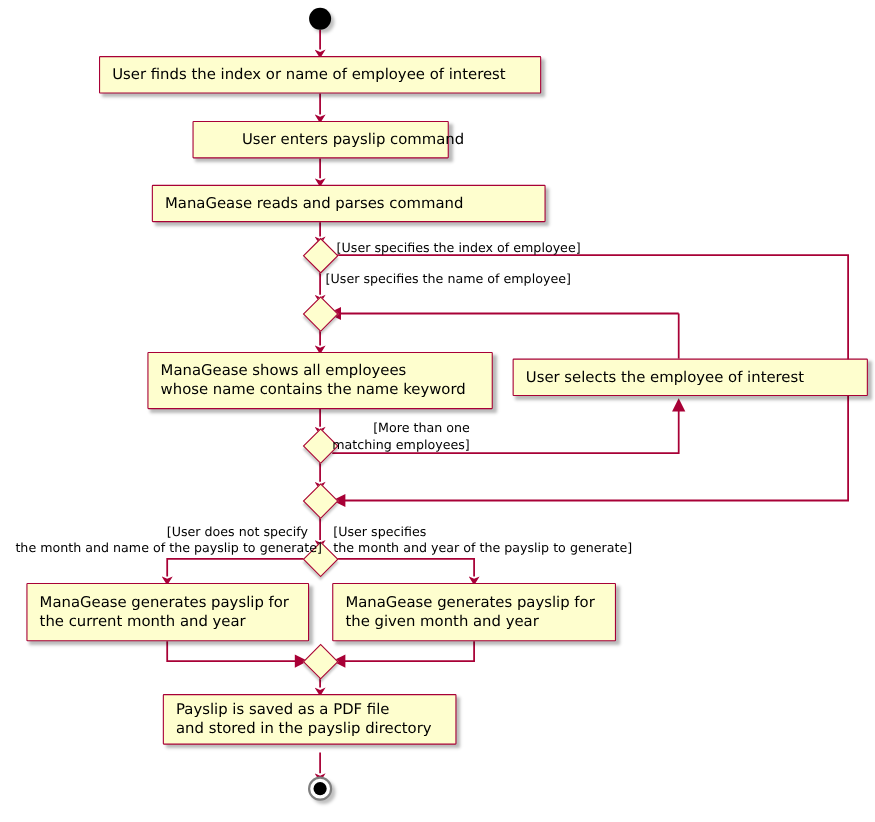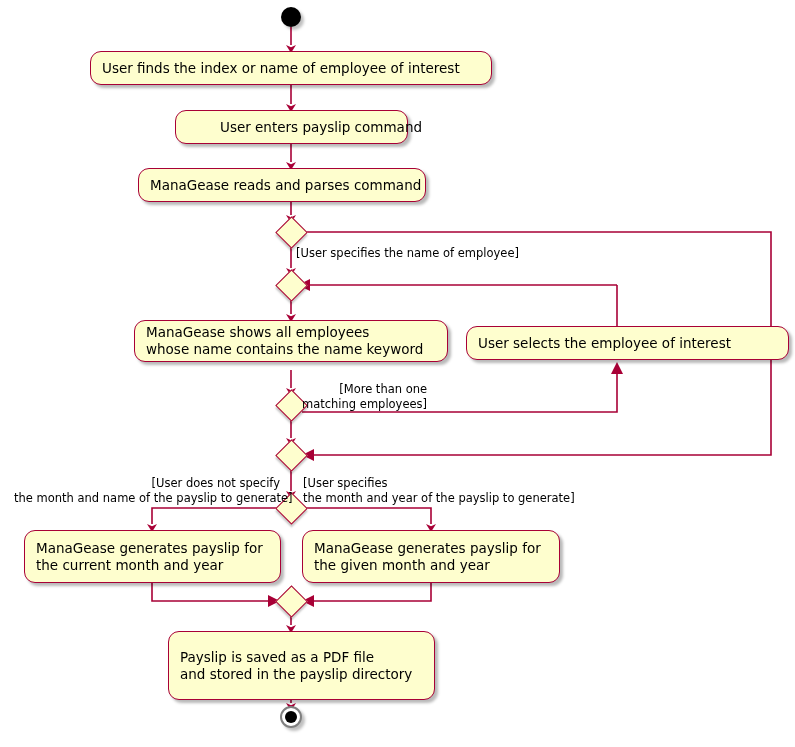--- a/index.html
+++ b/index.html
@@ -25,21 +25,21 @@
     left: 0;
     top: 0;
     width: 795px;
     height: 747px;
   }
   .node {
     position: absolute;
     box-sizing: border-box;
     background: #FEFECE;
     border: 1.5px solid #A80036;
-    border-radius: 11px;
+    border-radius: 1px;
     box-shadow: 3px 3px 3px rgba(0,0,0,0.28);
     display: flex;
     align-items: center;
     justify-content: flex-start;
     padding: 0 11px;
   }
   .node-label {
     font-family: "DejaVu Sans", sans-serif;
     font-size: 13.5px;
     line-height: 17px;
@@ -149,55 +149,56 @@
   <div class="start-node" style="left:281px; top:7px; width:20px; height:20px;"></div>
 
   <div class="node" style="left:90px; top:51px; width:402px; height:34px;">
     <span class="node-label">User finds the index or name of employee of interest</span>
   </div>
 
   <div class="node" style="left:175px; top:110px; width:233px; height:34px;padding-left:44px;">
     <span class="node-label">User enters payslip command</span>
   </div>
 
-  <div class="node" style="left:138px; top:168px; width:288px; height:34px;">
+  <div class="node" style="left:138px; top:168px; width:358px; height:34px;">
     <span class="node-label">ManaGease reads and parses command</span>
   </div>
 
-  <div class="node" style="left:134px; top:320px; width:314px; height:42px;">
+  <div class="node" style="left:134px; top:320px; width:314px; height:52px;">
     <span class="node-label">ManaGease shows all employees
 whose name contains the name keyword</span>
   </div>
 
   <div class="node" style="left:466px; top:326px; width:323px; height:34px;">
     <span class="node-label">User selects the employee of interest</span>
   </div>
 
   <div class="node" style="left:24px; top:530px; width:257px; height:53px;">
     <span class="node-label">ManaGease generates payslip for
 the current month and year</span>
   </div>
 
   <div class="node" style="left:302px; top:530px; width:258px; height:53px;">
     <span class="node-label">ManaGease generates payslip for
 the given month and year</span>
   </div>
 
-  <div class="node" style="left:168px; top:631px; width:267px; height:69px;">
+  <div class="node" style="left:148px; top:631px; width:267px; height:46px;">
     <span class="node-label">Payslip is saved as a PDF file
 and stored in the payslip directory</span>
   </div>
 
   <div class="diamond" style="left:279.5px; top:220.5px; width:23px; height:23px;"></div>
   <div class="diamond" style="left:279.5px; top:273.5px; width:23px; height:23px;"></div>
   <div class="diamond" style="left:279.5px; top:393.5px; width:23px; height:23px;"></div>
   <div class="diamond" style="left:279.5px; top:443.5px; width:23px; height:23px;"></div>
   <div class="diamond" style="left:279.5px; top:496.5px; width:23px; height:23px;"></div>
   <div class="diamond" style="left:279.5px; top:589.5px; width:23px; height:23px;"></div>
 
+  <div class="guard" style="left:306px; top:218px;">[User specifies the index of employee]</div>
   <div class="guard" style="left:296px; top:246px;">[User specifies the name of employee]</div>
   <div class="guard" style="left:302px; top:382px;text-align:right;">[More than one
 matching employees]</div>
   <div class="guard right-align" style="left:14px; top:476px; width:266px;">[User does not specify
 the month and name of the payslip to generate]</div>
   <div class="guard" style="left:303px; top:476px;">[User specifies
 the month and year of the payslip to generate]</div>
 
   <div class="end-node-outer" style="left:280px; top:706px; width:22px; height:22px;"></div>
   <div class="end-node-inner" style="left:285px; top:711px; width:12px; height:12px;"></div>

